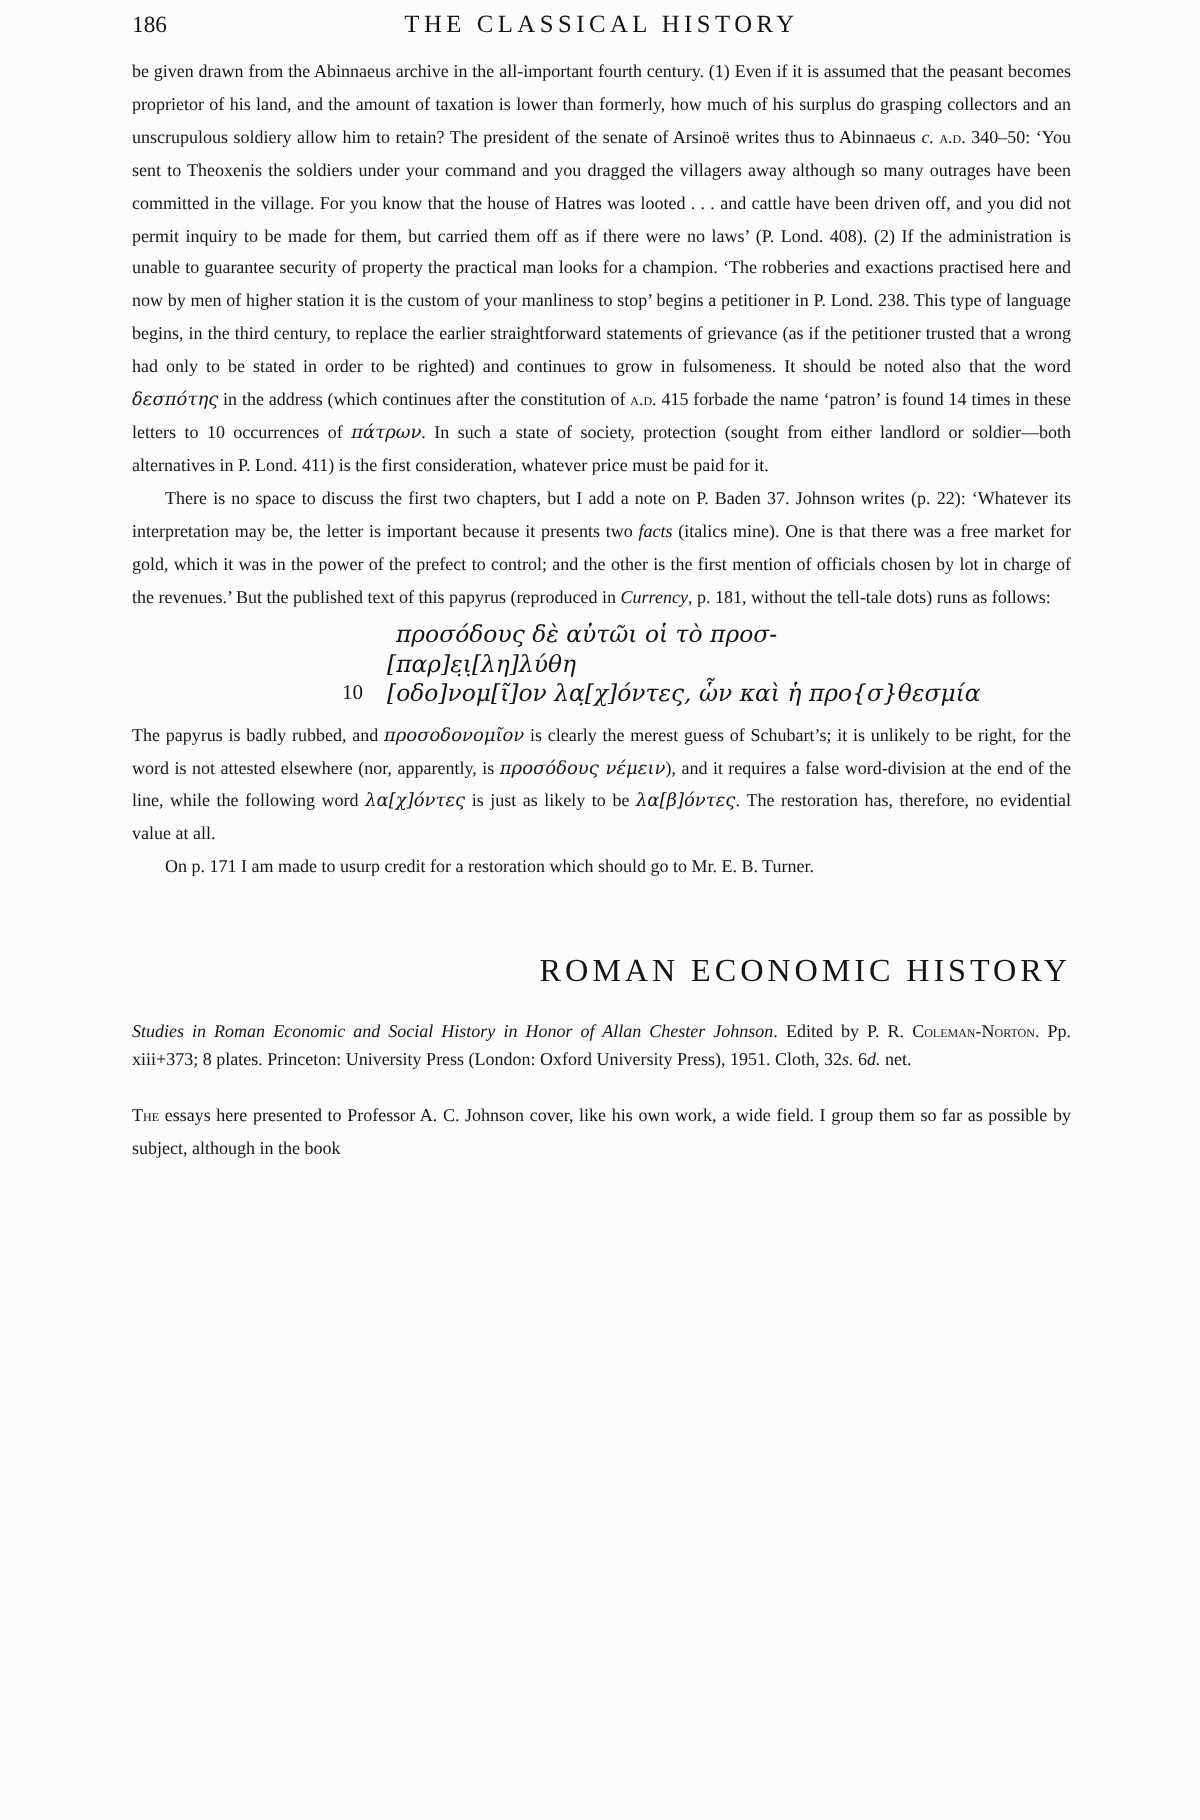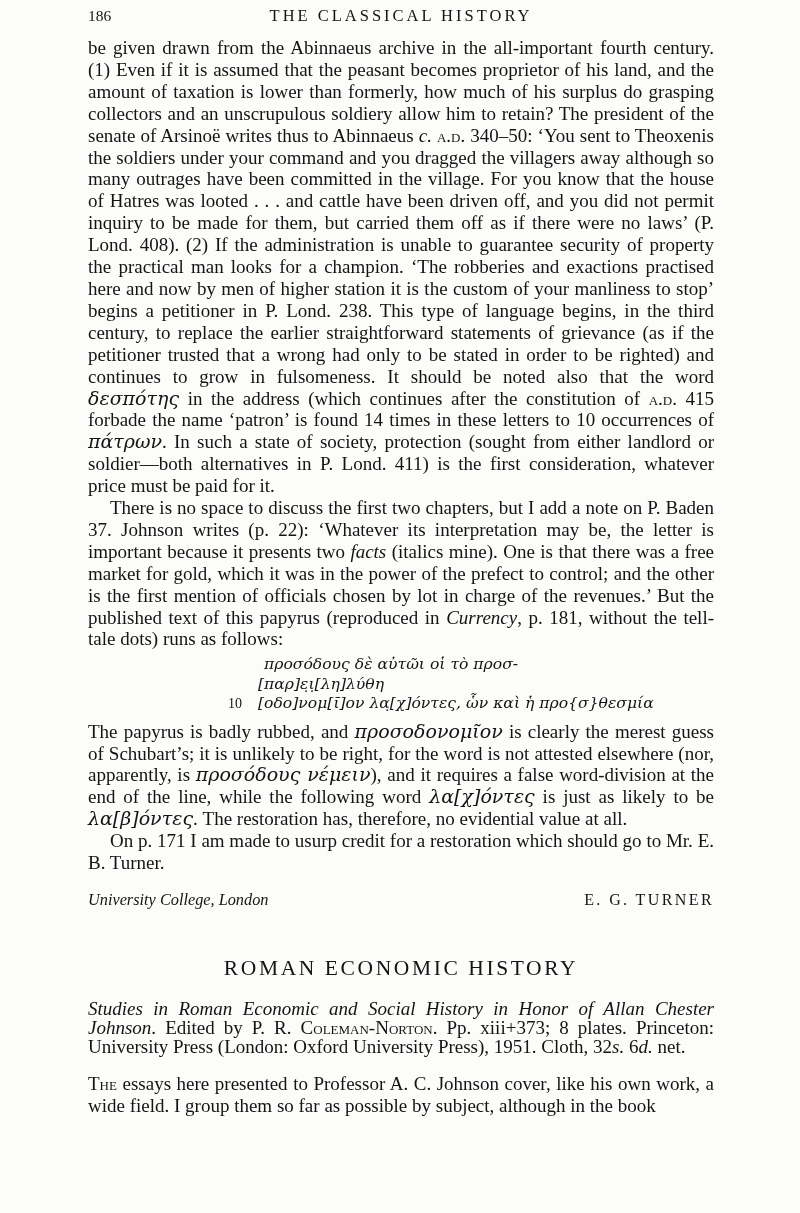--- a/index.html
+++ b/index.html
@@ -11,21 +11,21 @@
     font-family:"Liberation Serif","DejaVu Serif",serif;
   }
   .pagehead{
     display:grid;grid-template-columns:1fr auto 1fr;align-items:baseline;
     margin-bottom:11px;
     gap:13px;
   }
   .pagenum{justify-self:start;font-size:15.5px;}
   .journal{font-size:16.5px;letter-spacing:3px;white-space:nowrap;}
   p.body{
-    margin:0;font-size:19px;line-height:21.9px;
+    margin:0;font-size:12px;line-height:21.9px;
     text-align:justify;
   }
   p.indent{text-indent:22px;}
   .i{font-style:italic;}
   .sc{font-variant:small-caps;}
   .g{font-style:italic;font-family:"DejaVu Serif","DejaVu Sans",serif;}
   .greek-block{
     display:flex;align-items:flex-end;
     margin:5px 0 7px 140px;
     font-size:15.6px;line-height:19.4px;
@@ -33,21 +33,21 @@
   .greek-lineno{width:30px;flex:0 0 30px;font-size:14px;padding-top:1px;}
   .greek-lines{font-style:italic;font-family:"DejaVu Serif","DejaVu Sans",serif;}
   .greek-line.first{padding-left:6px;}
   .sig{
     display:flex;justify-content:space-between;align-items:baseline;
     margin-top:16px;
   }
   .affil{font-style:italic;font-size:16.3px;}
   .sigauthor{font-size:16px;letter-spacing:2.4px;}
   .revhead{
-    text-align:center;font-weight:normal;
+    text-align:right;font-weight:normal;
     font-size:21.5px;letter-spacing:2.6px;
     margin:46px 0 18px 0;
   }
   p.citation{margin-bottom:17px;line-height:19px;}
 </style>
 </head>
 <body>
 
 <div class="page">
 
@@ -66,24 +66,20 @@
       <div class="greek-lines">
         <div class="greek-line first">προσόδους δὲ αὐτῶι οἱ τὸ προσ-</div>
         <div class="greek-line">[παρ]ε̣ι̣[λη]λύθη</div>
         <div class="greek-line">[οδο]νομ[ῖ]ον λα̣[χ]όντες, ὧν καὶ ἡ προ{σ}θεσμία</div>
       </div>
     </div>
 
     <p class="body"><span>The papyrus is badly rubbed, and </span><span class="g">προσοδονομῖον</span><span> is clearly the merest guess of Schubart’s; it is unlikely to be right, for the word is not attested elsewhere (nor, apparently, is </span><span class="g">προσόδους νέμειν</span><span>), and it requires a false word-division at the end of the line, while the following word </span><span class="g">λα[χ]όντες</span><span> is just as likely to be </span><span class="g">λα[β]όντες</span><span>. The restoration has, therefore, no evidential value at all.</span></p>
     <p class="body indent"><span>On p. 171 I am made to usurp credit for a restoration which should go to Mr. E. B. Turner.</span></p>
 
-    <div class="sig">
-      <span class="affil">University College, London</span>
-      <span class="sigauthor">E. G. TURNER</span>
-    </div>
   </main>
 
   <section>
     <h2 class="revhead">ROMAN ECONOMIC HISTORY</h2>
     <p class="body citation"><span class="i">Studies in Roman Economic and Social History in Honor of Allan Chester Johnson</span><span>. Edited by P. R. </span><span class="sc">Coleman-Norton</span><span>. Pp. xiii+373; 8 plates. Princeton: University Press (London: Oxford University Press), 1951. Cloth, 32</span><span class="i">s.</span><span> 6</span><span class="i">d.</span><span> net.</span></p>
     <p class="body"><span>T</span><span class="sc">he</span><span> essays here presented to Professor A. C. Johnson cover, like his own work, a wide field. I group them so far as possible by subject, although in the book</span></p>
   </section>
 
 </div>
 

